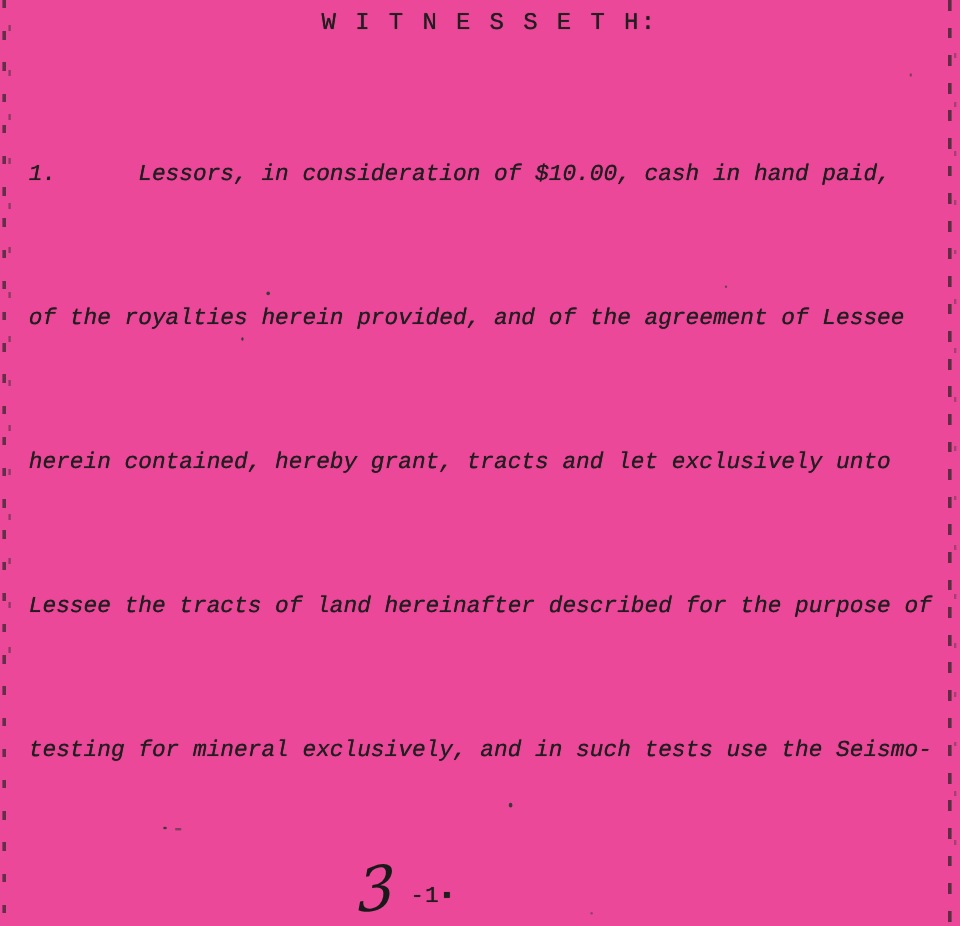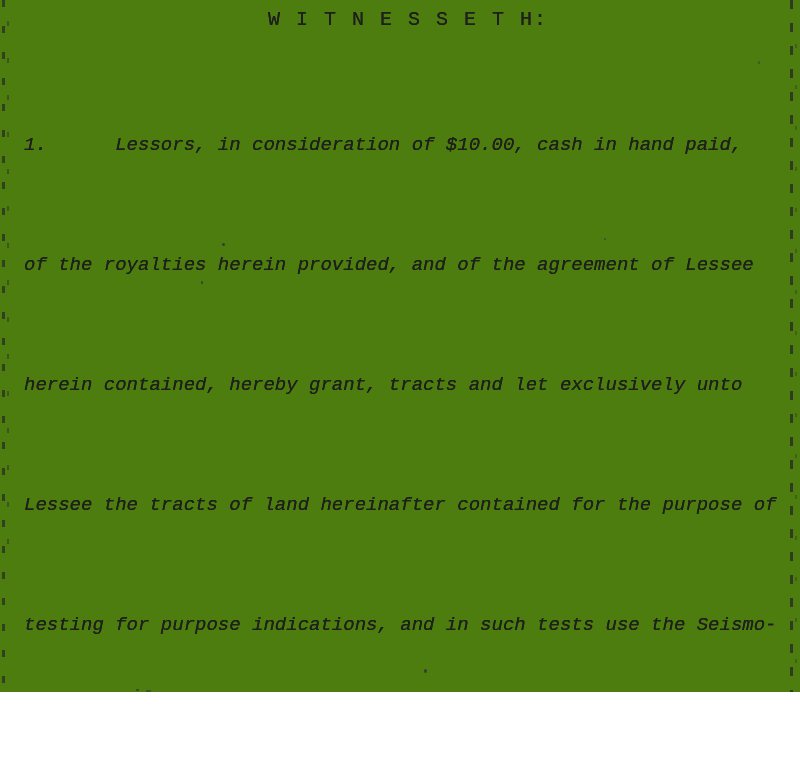--- a/index.html
+++ b/index.html
@@ -3,22 +3,22 @@
 <meta charset="utf-8">
 <style>
   html, body { margin: 0; padding: 0; }
   body {
     width: 800px; height: 772px;
     background: #ffffff;
     font-family: "Liberation Mono", monospace;
   }
   .page {
     position: relative;
-    width: 800px; height: 692px;
-    background: #4d7c0f;
+    width: 800px; height: 772px;
+    background: #ec4899;
     overflow: hidden;
     color: #1f1f1f;
   }
   .doc-title {
     position: absolute;
     top: 8px; left: 0; right: 0;
     text-align: center;
     font-size: 20px;
     letter-spacing: 2px;
     white-space: pre;
@@ -96,22 +96,22 @@
   <div class="edge-left-b"></div>
   <div class="edge-right-a"></div>
   <div class="edge-right-b"></div>
 
   <div class="doc-title">W I T N E S S E T H:</div>
 
   <div class="doc-body">
     <div class="text-line">1.      Lessors, in consideration of $10.00, cash in hand paid,</div>
     <div class="text-line">of the royalties herein provided, and of the agreement of Lessee</div>
     <div class="text-line">herein contained, hereby grant, tracts and let exclusively unto</div>
-    <div class="text-line">Lessee the tracts of land hereinafter contained for the purpose of</div>
-    <div class="text-line">testing for purpose indications, and in such tests use the Seismo-</div>
+    <div class="text-line">Lessee the tracts of land hereinafter described for the purpose of</div>
+    <div class="text-line">testing for mineral exclusively, and in such tests use the Seismo-</div>
     
     
     
     
     
     
     
     
     
     

